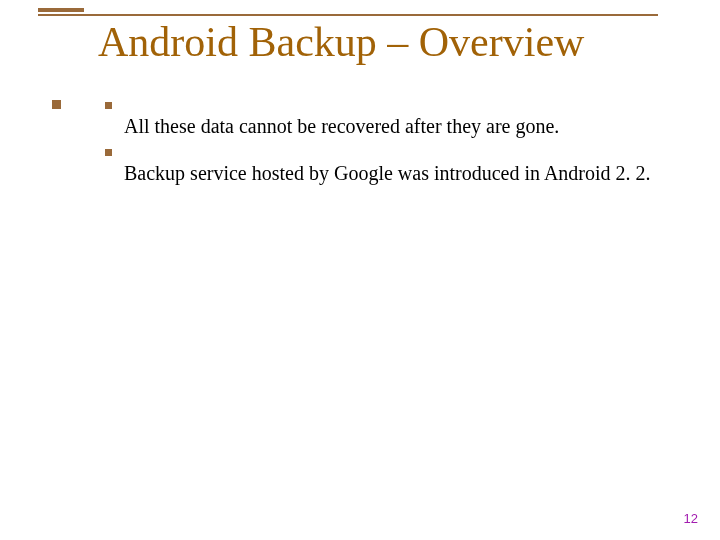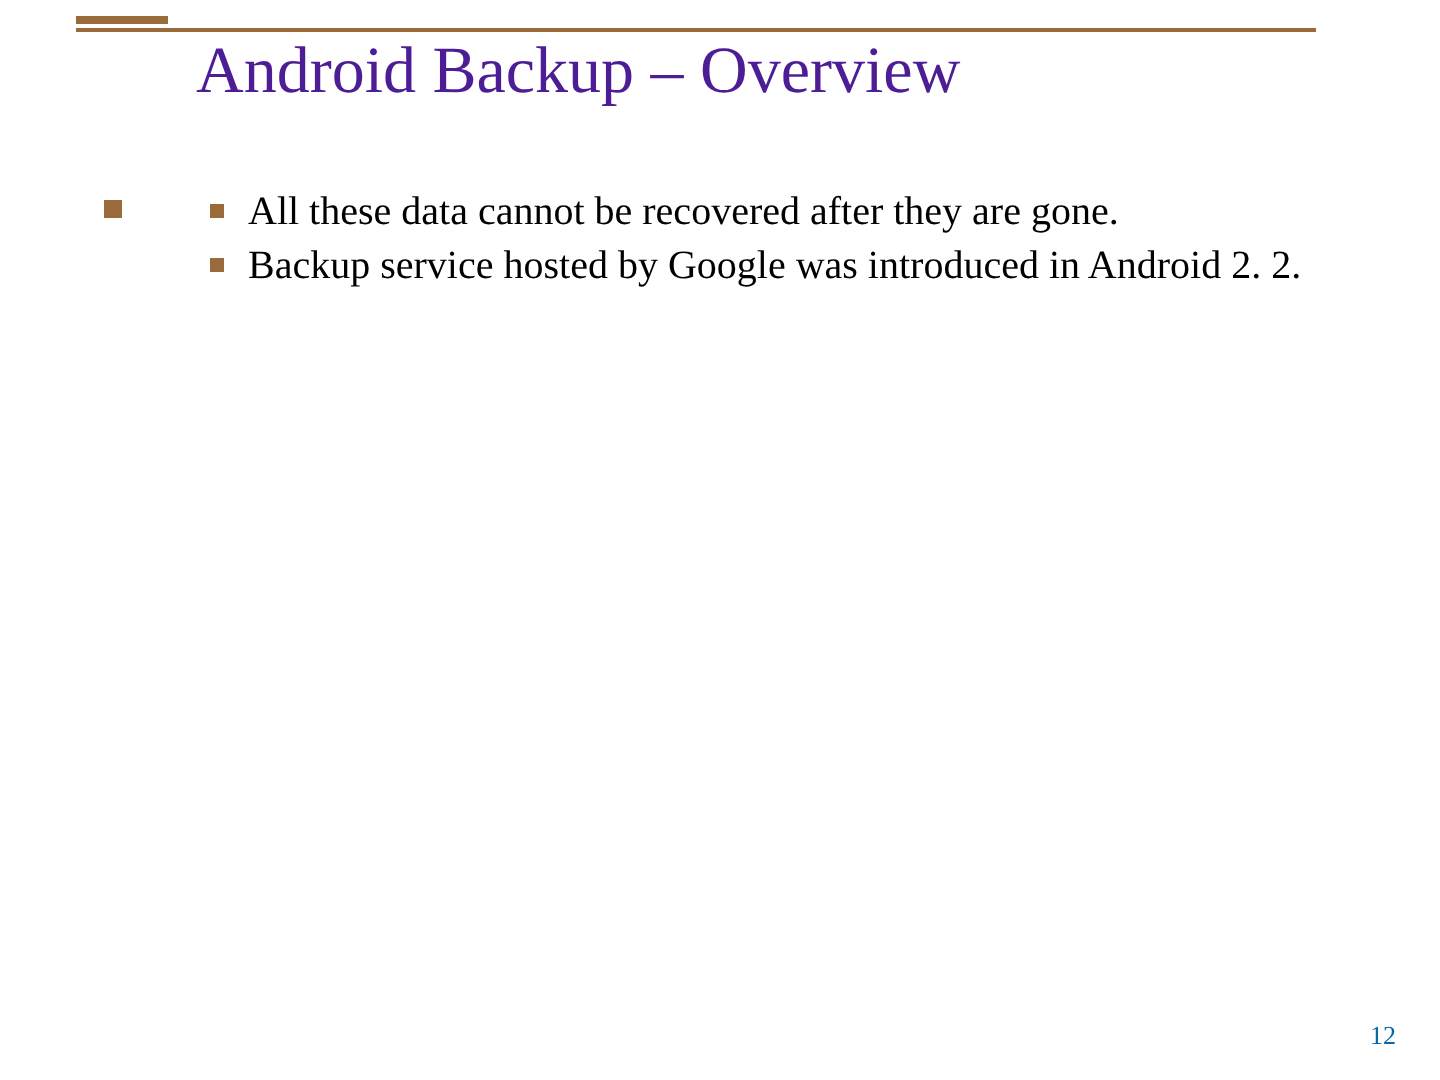--- a/index.html
+++ b/index.html
@@ -30,23 +30,23 @@
     height: 4px;
     background: #9a6a3a; 
     margin-bottom: 2px;
   }
   .title-underline {
     width: 620px;
     height: 2px;
     background: #9a6a3a;
   }
   .title-text {
-    font-size: 33px;
+    font-size: 42px;
     line-height: 1.15;
-    color: #4c1d95;
+    color: #a16207;
     font-weight: normal;
     padding-left: 60px;
     padding-top: 2px;
     padding-bottom: 4px;
   }
   .body {
     position: absolute;
     left: 52px;
     top: 92px;
     width: 620px;
@@ -80,28 +80,29 @@
   .l2 .bullet {
     flex: 0 0 auto;
     width: 7px;
     height: 7px;
     background: #9a6a3a;
     margin-top: 8px;
     margin-right: 12px;
   }
   .l2 .text {
     flex: 1 1 auto;
+    margin-top: 20px;
   }
   .page-num {
     position: absolute;
     right: 22px;
     bottom: 14px;
-    font-family: Liberation Serif, serif;
+    font-family: Liberation Sans, sans-serif;
     font-size: 13px;
-    color: #0369a1;
+    color: #a21caf;
   }
 </style>
 </head>
 <body>
 
 <div class="slide">
 
   <div class="title-wrap">
     <div class="title-bar"></div>
     <div class="title-underline"></div>

